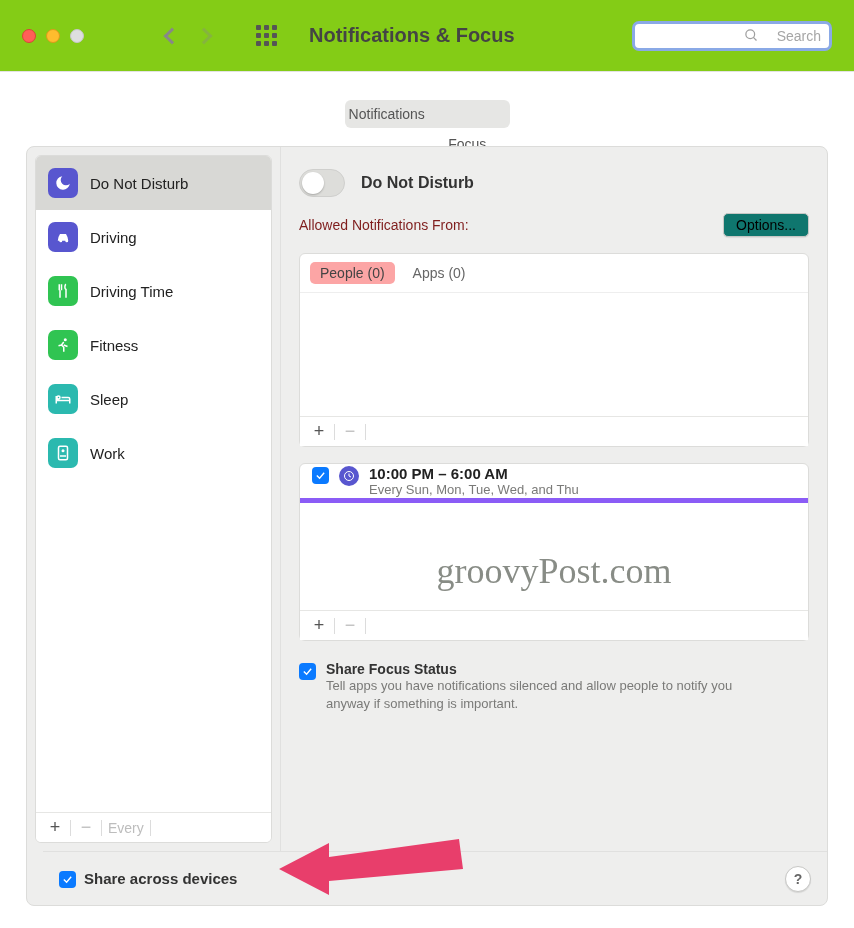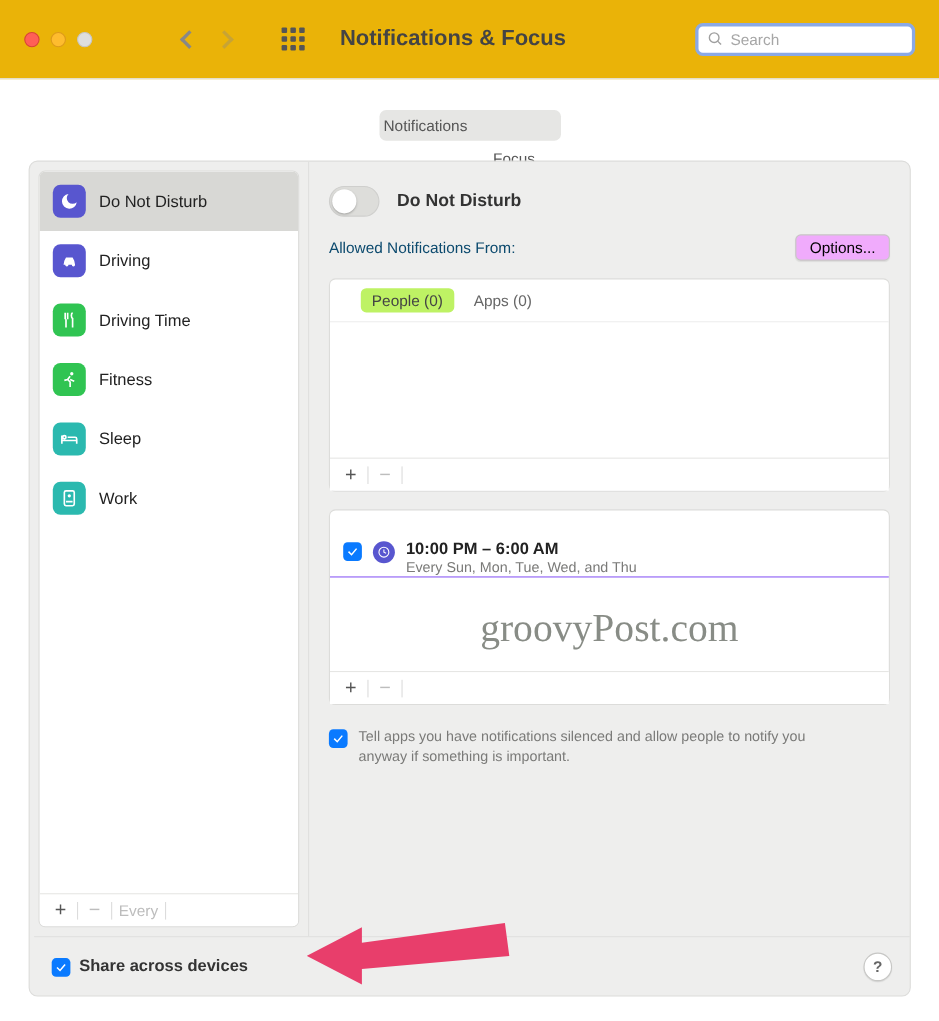--- a/index.html
+++ b/index.html
@@ -9,21 +9,21 @@
     width: 854px;
     height: 928px;
     overflow: hidden;
     position: relative;
     font-size: 14px;
     color: #333;
   }
   
   .toolbar {
     height: 72px;
-    background: #eab308;
+    background: #84cc16;
     border-bottom: 1px solid #e3e3e3;
     display: flex;
     align-items: center;
     padding: 0 22px;
     gap: 12px;
   }
   .traffic-lights { display: flex; gap: 10px; }
   .tl { width: 14px; height: 14px; border-radius: 50%; }
   .tl.red{background:#ff5f57;border:1px solid #d84437;}
   .tl.yellow{background:#febc2e;border:1px solid #dd9a19;}
@@ -31,21 +31,21 @@
   .nav-arrows{display:flex;gap:20px;margin-left:70px;}
   .chev{width:12px;height:12px;border:solid #888;border-width:0 3px 3px 0;display:inline-block;padding:3px;}
   .chev.left{transform:rotate(135deg);}
   .chev.right{transform:rotate(-45deg);opacity:.35;}
   .apps-grid{display:grid;grid-template-columns:repeat(3,5px);grid-template-rows:repeat(3,5px);gap:3px;margin-left:34px;}
   .apps-grid span{width:5px;height:5px;background:#555;border-radius:1px;}
   .title{font-size:20px;font-weight:600;margin-left:20px;color:#444;}
   .search-wrap{margin-left:auto;}
   .search{
     width:200px;height:30px;border:3px solid #8aa9e6;border-radius:7px;
-    background:#fff;display:flex;align-items:center;padding:0 8px;gap:6px;color:#a6a6a6;
+    background:#fff;display:flex;align-items:center;padding:0 8px;gap:18px;color:#a6a6a6;justify-content:flex-end;
   }
   .search svg{width:15px;height:15px;stroke:#9f9f9f;fill:none;stroke-width:2;}
   .search span{font-size:14px;}
 
   
   .content{
     padding:28px 26px 14px 26px;
   }
   .segmented{
     width:165px;height:28px;margin:0 auto 18px auto;
@@ -100,58 +100,58 @@
     flex:1;padding:22px 18px 8px 18px;display:flex;flex-direction:column;gap:16px;overflow:hidden;
   }
   .dnd-row{display:flex;align-items:center;gap:16px;font-size:16px;font-weight:600;color:#333;}
   .switch{
     width:46px;height:28px;border-radius:14px;background:#ddddda;border:1px solid #cfcfcd;position:relative;
   }
   .switch::after{
     content:"";position:absolute;left:2px;top:2px;width:22px;height:22px;border-radius:50%;
     background:#fff;box-shadow:0 1px 2px rgba(0,0,0,.25);
   }
-  .section-label{font-size:14px;color:#0c4a6e;}
+  .section-label{font-size:14px;color:#7f1d1d;}
   .allowed-row{display:flex;align-items:center;justify-content:space-between;}
   .options-btn{
-    background:#f0abfc;border:1px solid #c7c7c5;border-radius:5px;padding:3px 12px;font-size:14px;
+    background:#0f766e;border:1px solid #c7c7c5;border-radius:5px;padding:3px 12px;font-size:14px;
     box-shadow:0 1px 1px rgba(0,0,0,.08);
   }
   .whitebox{
     background:#fff;border:1px solid #dcdcda;border-radius:6px;display:flex;flex-direction:column;
   }
   .allowed-box{height:194px;}
   .allowed-tabs{
     display:flex;gap:8px;padding:8px 10px;border-bottom:1px solid #eee;font-size:14px;color:#666;
   }
   .pill{padding:3px 10px;border-radius:5px;}
-  .pill.active{background:#bef264;color:#444;margin-left:18px;}
+  .pill.active{background:#fca5a5;color:#444;}
   .allowed-body{flex:1;}
 
   .auto-box{height:178px;position:relative;}
-  .schedule-row{display:flex;gap:10px;padding:1px 12px;align-items:flex-start;border-bottom:1px solid #8b5cf6;margin-top:26px;}
+  .schedule-row{display:flex;gap:10px;padding:1px 12px;align-items:flex-start;border-bottom:5px solid #8b5cf6;}
   .cb{width:17px;height:17px;border-radius:4px;background:#0a7aff;display:flex;align-items:center;justify-content:center;margin-top:2px;}
   .cb svg{width:11px;height:11px;stroke:#fff;stroke-width:3;fill:none;}
   .clock-ic{width:20px;height:20px;border-radius:50%;background:#5856cf;display:flex;align-items:center;justify-content:center;margin-top:1px;}
   .clock-ic svg{width:12px;height:12px;stroke:#fff;stroke-width:2;fill:none;}
   .schedule-text .t1{font-weight:600;font-size:15px;color:#222;}
   .schedule-text .t2{font-size:13px;color:#7a7a78;}
   .watermark{
     position:absolute;left:0;right:0;top:86px;text-align:center;
     font-family:"Times New Roman",serif;font-size:36px;color:#7c8079;opacity:.9;
     pointer-events:none;user-select:none;
   }
 
   .share-status{display:flex;gap:10px;align-items:flex-start;padding-top:4px;}
   .share-status .txt .h{font-weight:600;font-size:14px;color:#333;}
   .share-status .txt .d{font-size:13px;color:#7a7a78;line-height:1.35;max-width:420px;}
 
   
   .panel-bottom{
-    position:absolute;left:4px;right:0;bottom:0;height:54px;
+    position:absolute;left:16px;right:0;bottom:0;height:54px;
     display:flex;align-items:center;padding:0 16px;border-top:1px solid #e0e0df;
   }
   .share-devices{display:flex;align-items:center;gap:8px;font-size:15px;font-weight:600;color:#333;}
   .help{
     margin-left:auto;width:26px;height:26px;border-radius:50%;background:#fff;border:1px solid #c7c7c5;
     display:flex;align-items:center;justify-content:center;color:#666;font-weight:600;
     box-shadow:0 1px 1px rgba(0,0,0,.1);
   }
 
   
@@ -332,20 +332,21 @@
           </div>
         </div>
 
         <div class="share-status">
           <div class="cb">
             <svg viewBox="0 0 24 24">
                 <polyline points="4 12 10 18 20 6"></polyline>
               </svg>
           </div>
           <div class="txt">
+            <div class="h">Share Focus Status</div>
             <div class="d">Tell apps you have notifications silenced and allow people to notify you anyway if something is important.</div>
           </div>
         </div>
 
       </div>
     </div>
 
     <div class="panel-bottom">
       <div class="share-devices">
         <div class="cb">

